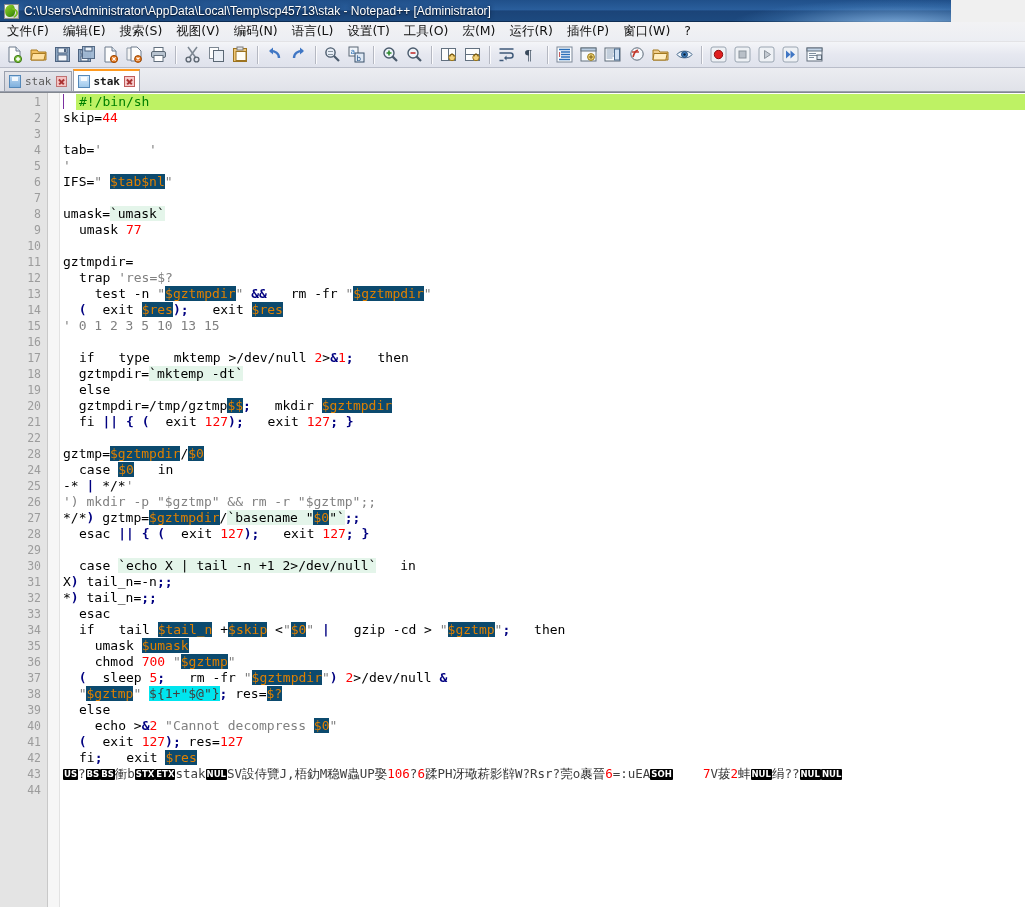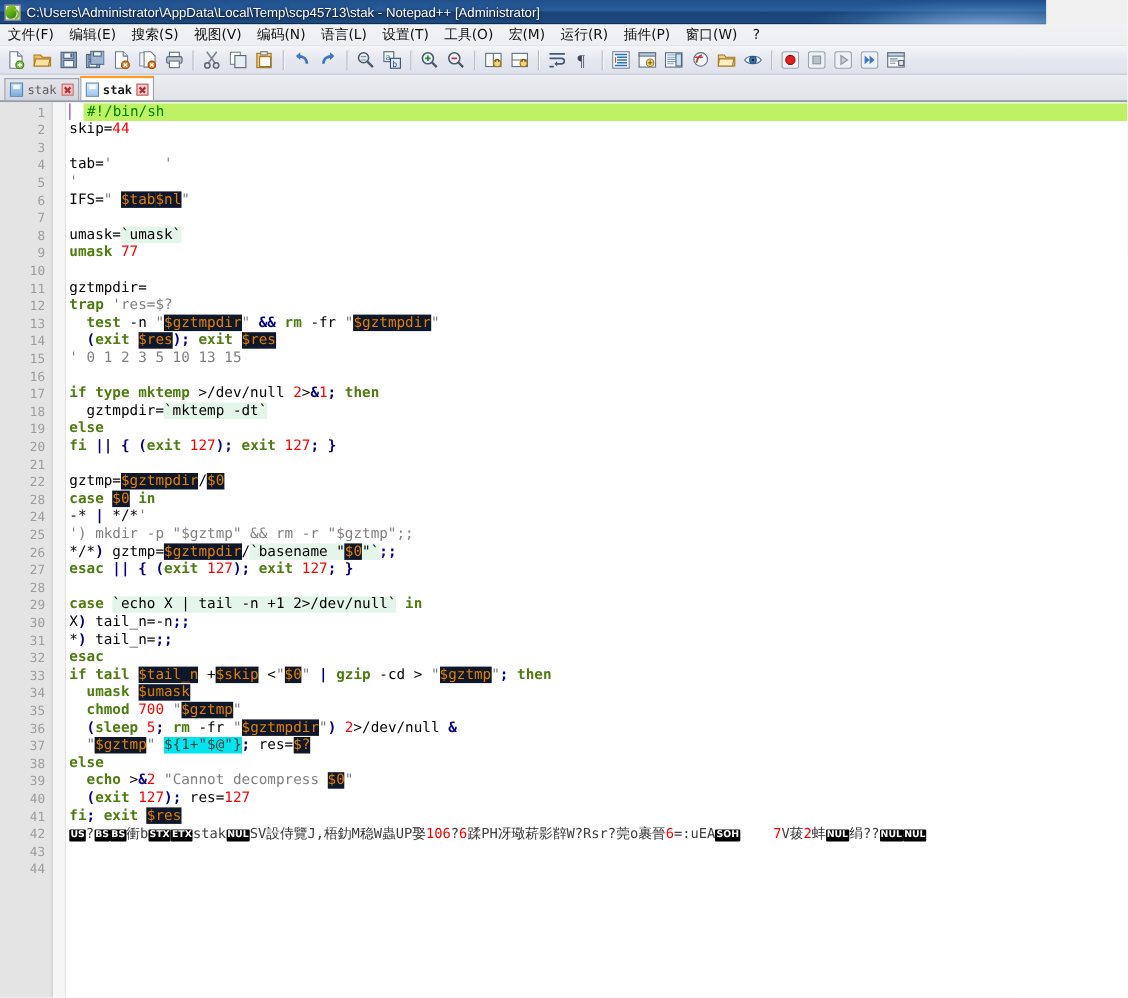--- a/index.html
+++ b/index.html
@@ -161,25 +161,25 @@
     font-size:13px;color:#000000;
     padding-left:3px;box-sizing:border-box;
   }
   .cline.current{background:#bef264;margin-left:16px;}
   .cline.current::before{
     content:"";position:absolute;left:3px;width:1px;height:15px;
     background:#7b2fa0;
   }
   
   .t-com{color:#008000;}          
-  .t-kw{color:#4d7c0f;font-weight:bold;}  
+  .t-kw{color:#000000;font-weight:normal;margin-left:16px;}  
   .t-num{color:#ff0000;}          
   .t-str{color:#808080;}          
   .t-sq{color:#808080;}           
-  .t-var{color:#e08000;background:#0f172a;} 
+  .t-var{color:#e08000;background:#0c4a6e;} 
   .t-bt{background:#e4f5ea;}      
   .t-op{color:#000080;font-weight:bold;}
   .t-sel{background:#00e5ee;color:#404040;}
   
   .bin{
     font-family:"DejaVu Sans Mono","Liberation Mono",monospace;
     font-size:12.5px;color:#404040;white-space:pre;
   }
   .ctrl{
     display:inline-block;background:#000000;color:#ffffff;
@@ -527,20 +527,21 @@
       <div class="cline">&nbsp;</div>
       <div class="cline">gztmpdir=</div>
       <div class="cline"><span class="t-kw">trap</span> <span class="t-sq">'res=$?</span></div>
       <div class="cline">  <span class="t-kw">test</span> -n <span class="t-str">"<span class="t-var">$gztmpdir</span>"</span> <span class="t-op">&amp;&amp;</span> <span class="t-kw">rm</span> -fr <span class="t-str">"<span class="t-var">$gztmpdir</span>"</span></div>
       <div class="cline">  <span class="t-op">(</span><span class="t-kw">exit</span> <span class="t-var">$res</span><span class="t-op">)</span><span class="t-op">;</span> <span class="t-kw">exit</span> <span class="t-var">$res</span></div>
       <div class="cline"><span class="t-sq">' 0 1 2 3 5 10 13 15</span></div>
       <div class="cline">&nbsp;</div>
       <div class="cline"><span class="t-kw">if</span> <span class="t-kw">type</span> <span class="t-kw">mktemp</span> &gt;/dev/null <span class="t-num">2</span>&gt;<span class="t-op">&amp;</span><span class="t-num">1</span><span class="t-op">;</span> <span class="t-kw">then</span></div>
       <div class="cline">  gztmpdir=<span class="t-bt">`mktemp -dt`</span></div>
       <div class="cline"><span class="t-kw">else</span></div>
+      <div class="cline">  gztmpdir=/tmp/gztmp<span class="t-var">$$</span><span class="t-op">;</span> <span class="t-kw">mkdir</span> <span class="t-var">$gztmpdir</span></div>
       <div class="cline"><span class="t-kw">fi</span> <span class="t-op">||</span> <span class="t-op">{</span> <span class="t-op">(</span><span class="t-kw">exit</span> <span class="t-num">127</span><span class="t-op">)</span><span class="t-op">;</span> <span class="t-kw">exit</span> <span class="t-num">127</span><span class="t-op">;</span> <span class="t-op">}</span></div>
       <div class="cline">&nbsp;</div>
       <div class="cline">gztmp=<span class="t-var">$gztmpdir</span>/<span class="t-var">$0</span></div>
       <div class="cline"><span class="t-kw">case</span> <span class="t-var">$0</span> <span class="t-kw">in</span></div>
       <div class="cline">-* <span class="t-op">|</span> */*<span class="t-sq">'</span></div>
       <div class="cline"><span class="t-sq">') mkdir -p "$gztmp" &amp;&amp; rm -r "$gztmp";;</span></div>
       <div class="cline">*/*<span class="t-op">)</span> gztmp=<span class="t-var">$gztmpdir</span>/<span class="t-bt">`basename "<span class="t-var">$0</span>"`</span><span class="t-op">;;</span></div>
       <div class="cline"><span class="t-kw">esac</span> <span class="t-op">||</span> <span class="t-op">{</span> <span class="t-op">(</span><span class="t-kw">exit</span> <span class="t-num">127</span><span class="t-op">)</span><span class="t-op">;</span> <span class="t-kw">exit</span> <span class="t-num">127</span><span class="t-op">;</span> <span class="t-op">}</span></div>
       <div class="cline">&nbsp;</div>
       <div class="cline"><span class="t-kw">case</span> <span class="t-bt">`echo X | tail -n +1 2&gt;/dev/null`</span> <span class="t-kw">in</span></div>

